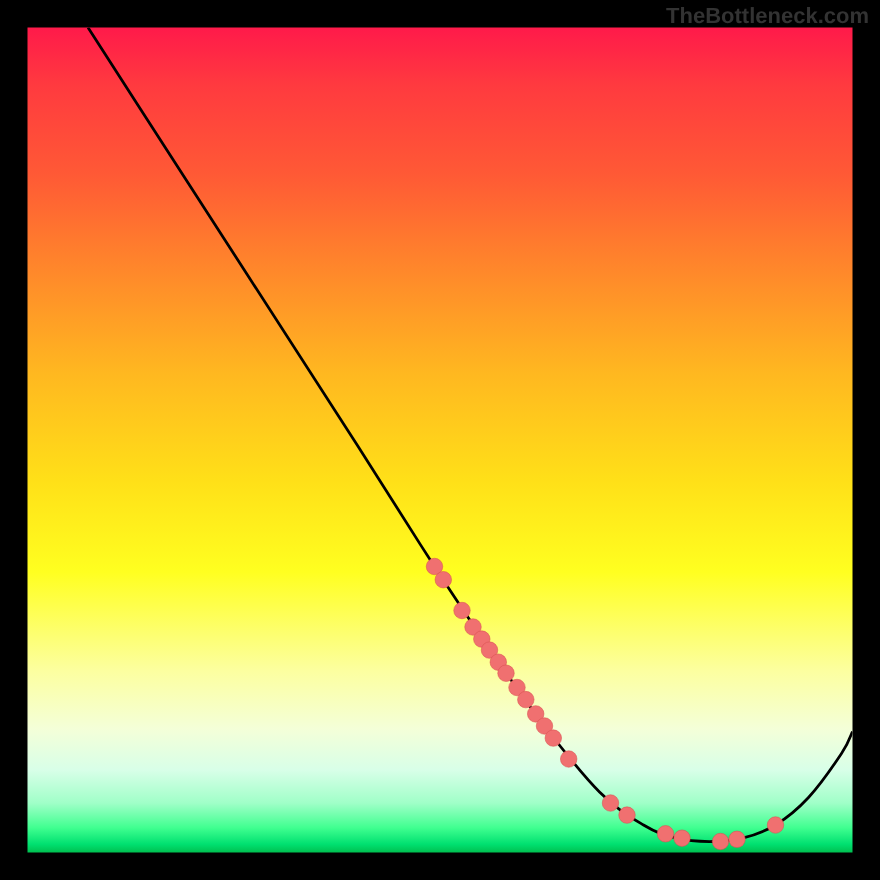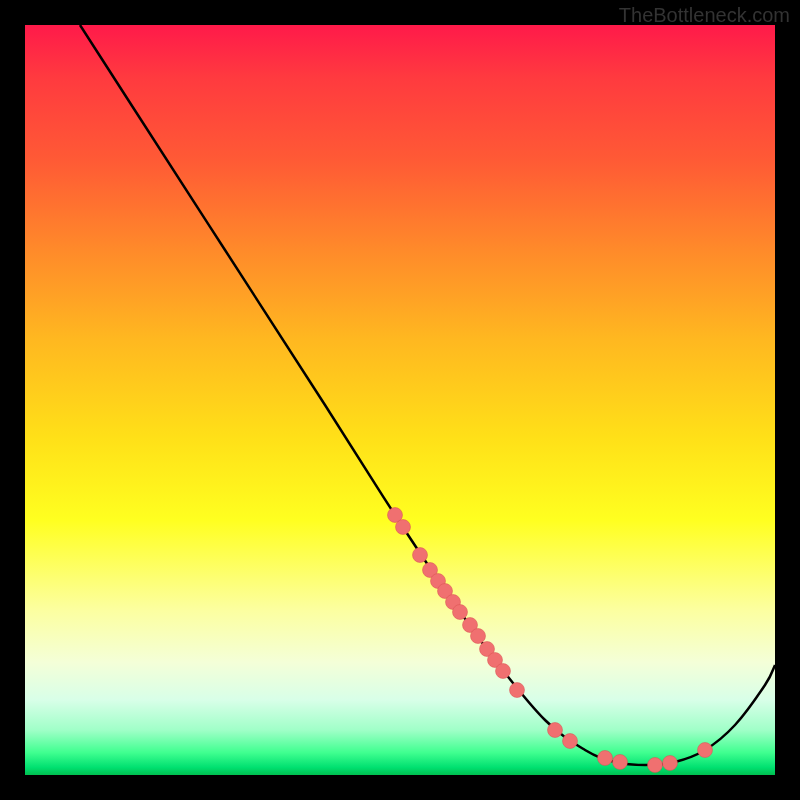--- a/index.html
+++ b/index.html
@@ -3,21 +3,21 @@
 <meta charset="utf-8">
 <style>
   * { margin: 0; padding: 0; box-sizing: border-box; }
   body { width: 800px; height: 800px; background: #000; position: relative; font-family: Arial, sans-serif; }
   .watermark {
     position: absolute;
     top: 4px;
     right: 10px;
     color: #333;
     font-size: 20px;
-    font-weight: normal;
+    font-weight: bold;
     z-index: 10;
   }
   .outer {
     position: absolute;
     top: 0; left: 0;
     width: 800px; height: 800px;
     background: #000;
   }
   .plot {
     position: absolute;

